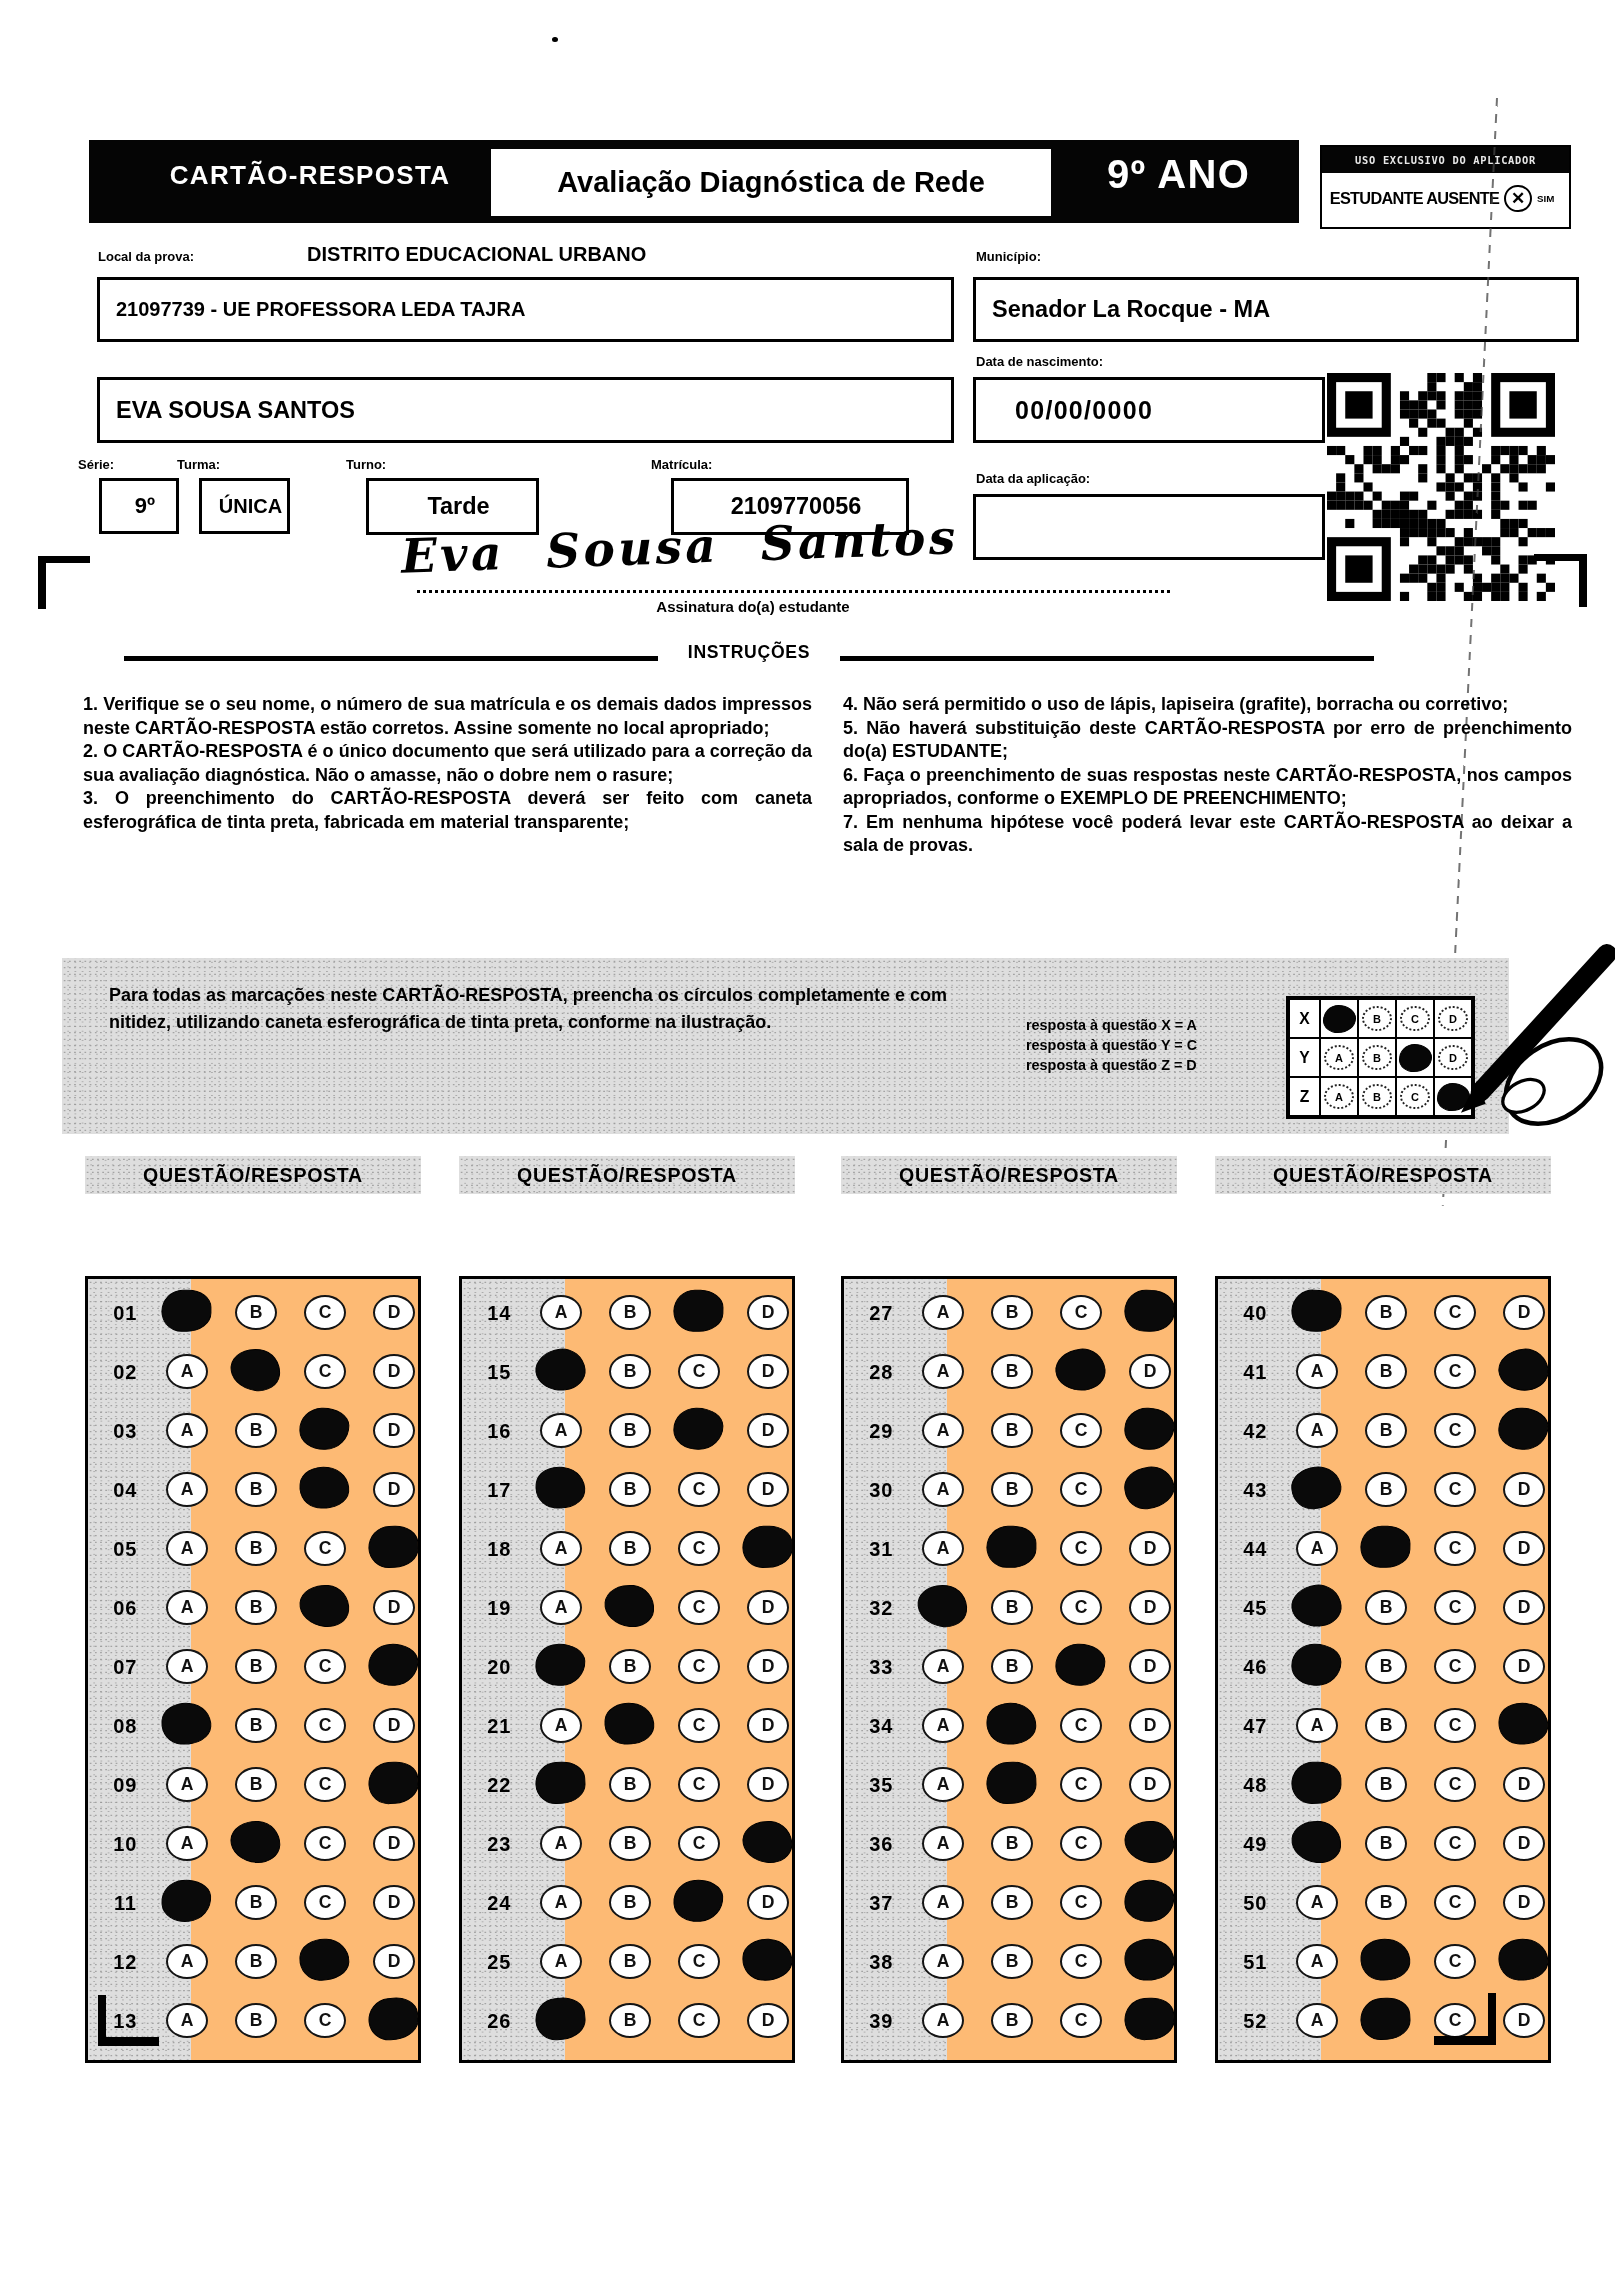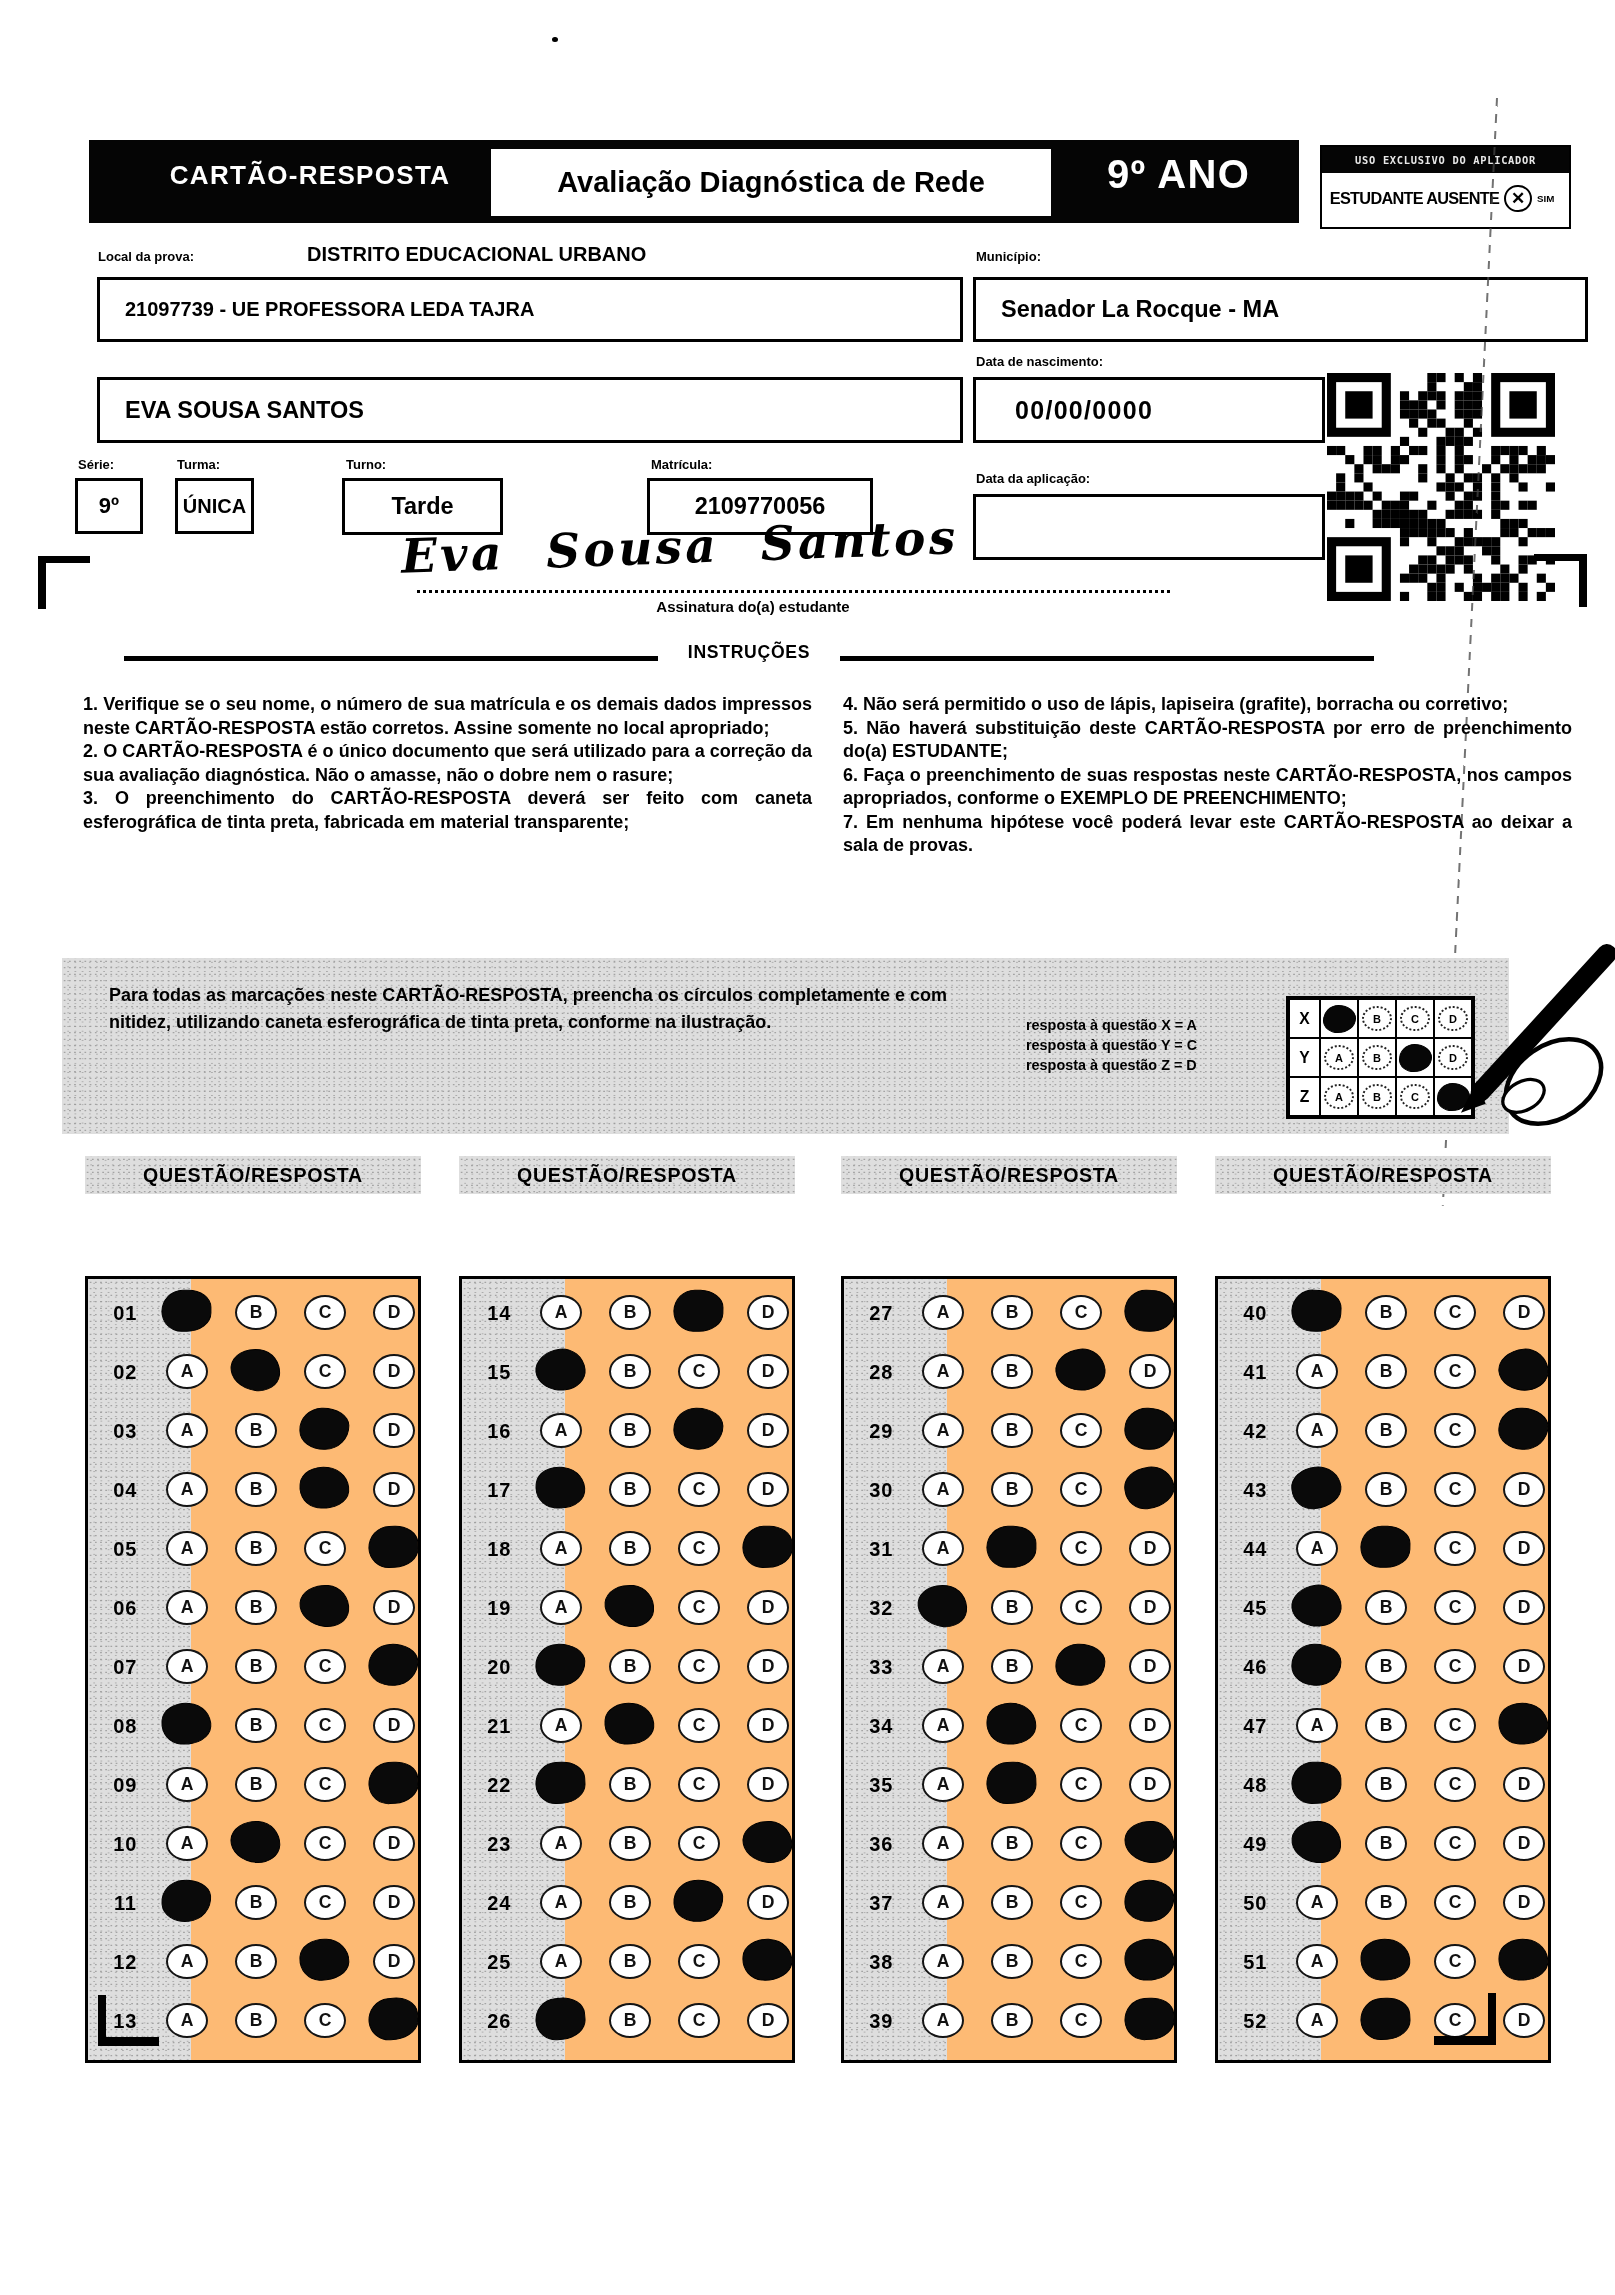--- a/index.html
+++ b/index.html
@@ -14,22 +14,22 @@
   .band-grade{left:972px;top:11.7px;width:235px;color:#fff;font-size:40px;font-weight:bold;text-align:center;letter-spacing:1.3px;}
   .exam-box{left:1320px;top:145px;width:247px;height:80px;border:2.6px solid #000;background:#fff;}
   .exam-title{height:26px;background:#050505;color:#e8e8e8;font-size:10.4px;font-weight:bold;letter-spacing:0.7px;display:flex;align-items:center;justify-content:center;font-family:"DejaVu Sans Mono",monospace;}
   .exam-row{height:51px;display:flex;align-items:center;padding-left:7.8px;gap:5.2px;}
   .exam-row .lbl{font-size:16.3px;font-weight:bold;letter-spacing:-0.7px;}
   .circle-x{width:23.5px;height:23.5px;border:2.6px solid #000;border-radius:50%;display:inline-flex;align-items:center;justify-content:center;font-size:17px;font-weight:bold;line-height:1;flex:0 0 auto;}
   .sim{font-size:9.8px;font-weight:bold;}
   
   .flabel{font-size:13px;font-weight:bold;}
   .fbox{border:3.9px solid #000;background:#fff;display:flex;align-items:center;}
-  .fbox.pad{padding-left:25px;}
-  .fbox.ctr{justify-content:center;padding-left:0;}
+  .fbox.pad{padding-left:16px;}
+  .fbox.ctr{justify-content:center;padding-left:12px;margin-left:24px;}
   .v31{font-size:20px;font-weight:bold;}
   .v34{font-size:22px;font-weight:bold;}
   .v36{font-size:23.5px;font-weight:bold;}
   .v38{font-size:25px;font-weight:bold;letter-spacing:1.3px;}
   
   .sigline{left:417px;top:556px;width:753px;height:34px;border-bottom:3.9px dotted #000;}
   .sig{left:401px;top:519px;font-family:"DejaVu Serif",serif;font-style:italic;font-weight:bold;font-size:47px;letter-spacing:3.3px;word-spacing:22px;transform:rotate(-2deg);white-space:nowrap;}
   .siglabel{left:541px;top:598px;width:424px;text-align:center;font-size:15px;font-weight:bold;}
   
   .bar{position:absolute;background:#000;}

